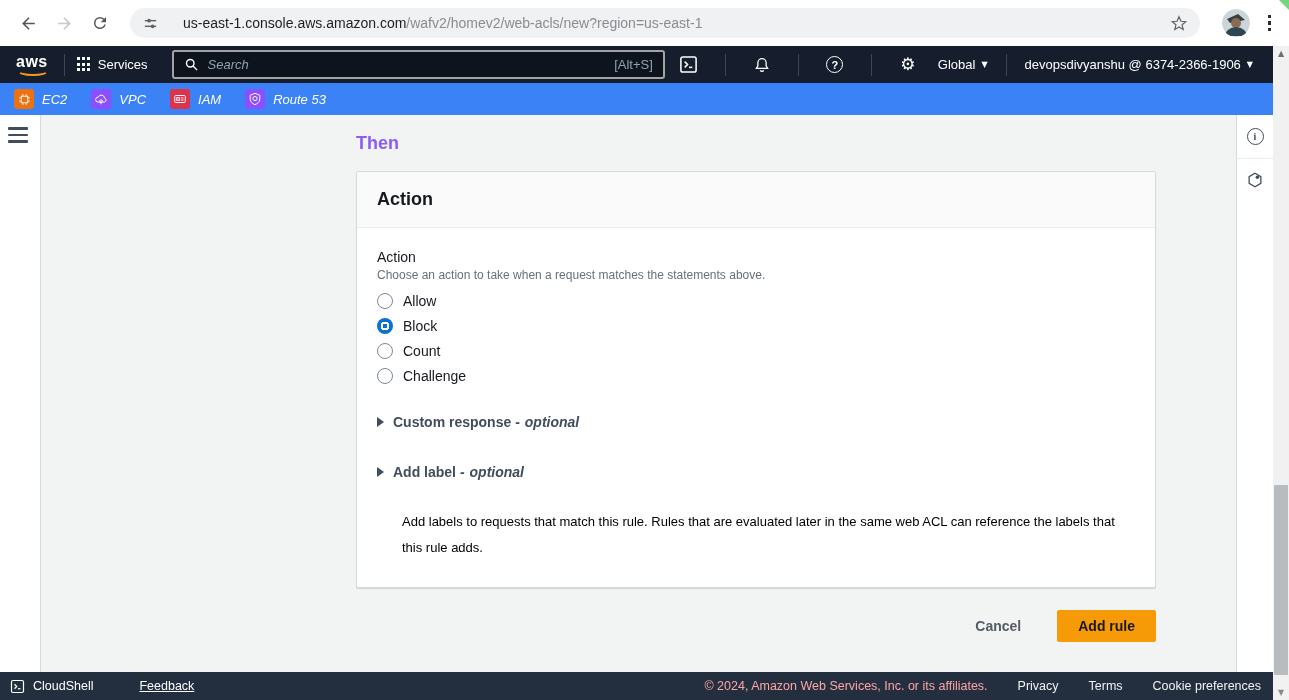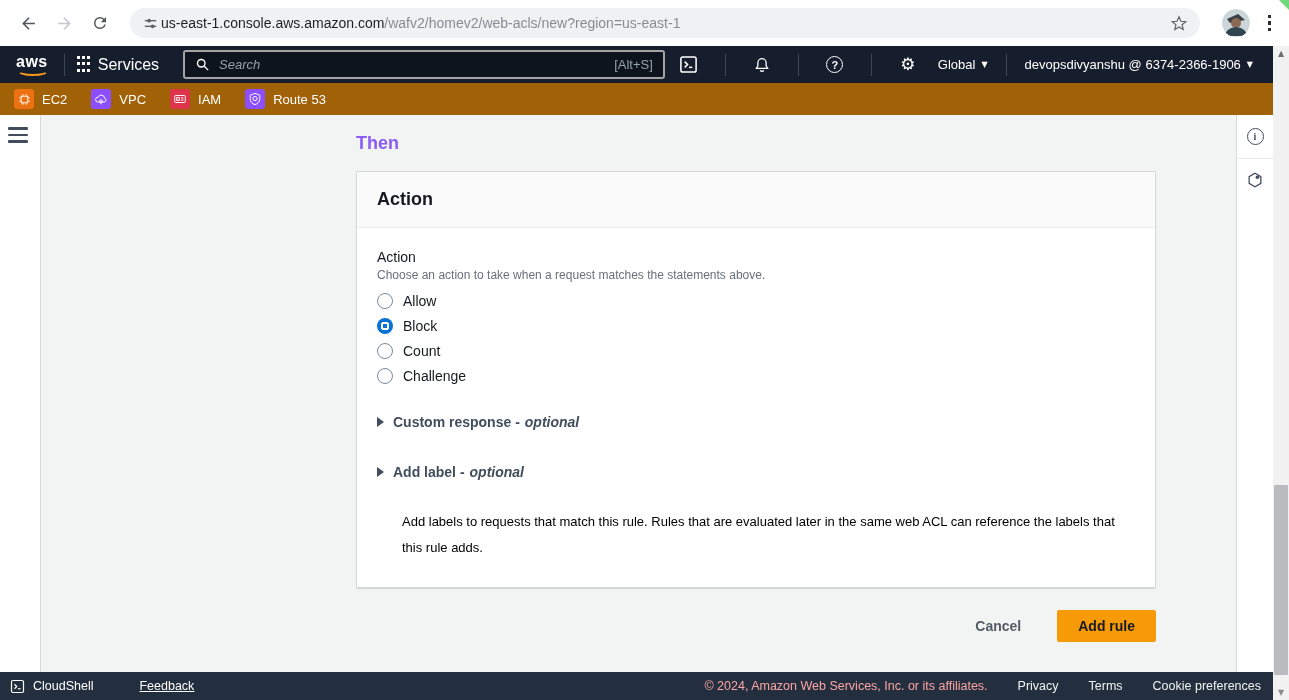--- a/index.html
+++ b/index.html
@@ -4,52 +4,52 @@
 <style>
   * { box-sizing: border-box; margin: 0; padding: 0; }
   html,body { width:1289px; height:700px; font-family:"Liberation Sans", sans-serif; background:#fff; overflow:hidden; }
   .screen { position:relative; width:1289px; height:700px; display:flex; flex-direction:column; }
 
   
   .chrome { height:46px; background:#fff; display:flex; align-items:center; padding:0 10px; flex:0 0 auto; }
   .nav-btn { width:24px; height:24px; display:flex; align-items:center; justify-content:center; margin:0 6px; color:#54575a; }
   .nav-btn.disabled { color:#c4c7cb; }
   .url-pill { flex:1; height:30px; background:#f0f1f2; border-radius:15px; display:flex; align-items:center; padding:0 12px; margin:0 12px; }
-  .url-text { font-size:14px; margin-left:2px; white-space:nowrap; overflow:hidden; }
+  .url-text { font-size:14px; margin-left:24px; white-space:nowrap; overflow:hidden; }
   .url-host { color:#1d1f21; }
   .url-path { color:#888d92; }
   .pill-star { margin-left:auto; color:#5f6368; display:flex; }
   .avatar { width:28px; height:28px; border-radius:50%; overflow:hidden; margin:0 10px; flex:0 0 auto; }
   .kebab { display:flex; flex-direction:column; gap:3px; padding:4px 8px; }
   .kebab i { width:3.5px; height:3.5px; background:#2b2d30; border-radius:0; display:block; }
   .corner-artifact { position:absolute; top:0; right:0; width:0; height:0; border-left:10px solid transparent; border-top:10px solid #6fd87b; z-index:5; }
 
   
   .below { display:flex; flex:1 1 auto; min-height:0;border-radius:17px; }
   .main-col { width:1273px; display:flex; flex-direction:column; min-height:0; }
   .awsnav { height:37px; background:#161e2d; display:flex; align-items:center; padding:0 14px; color:#fff; flex:0 0 auto; }
   .aws-logo { position:relative; font-weight:bold; font-size:16px; letter-spacing:0.5px; padding:0 4px 5px 2px; color:#fff; }
   .aws-logo::after { content:""; position:absolute; left:3px; right:3px; bottom:0px; height:7px; border:2px solid transparent; border-bottom-color:#f7981d; border-radius:50%; }
   .vdiv { width:1px; height:22px; background:#3c4656; margin:0 12px; flex:0 0 auto; }
   .grid-icon { display:grid; grid-template-columns:repeat(3,3px); grid-gap:2px; margin-right:8px; }
   .grid-icon i { width:3px; height:3px; background:#fff; display:block; }
-  .services { display:flex; font-size:16px; }
+  .services { display:flex; font-size:13px; }
   .searchbox { width:535px; height:29px; margin-left:24px; background:#0e141d; border:2px solid #a3a3a3; border-radius:3px; display:flex; align-items:center; padding:0 10px; }
   .searchbox input { flex:1; background:transparent; border:none; outline:none; color:#e8eaec; font-size:13px; font-style:italic; margin-left:9px; font-family:"Liberation Sans", sans-serif; }
   .searchbox input::placeholder { color:#95a0ab; opacity:1; }
   .shortcut { color:#95a0ab; font-size:13px; font-style:normal; }
   .nav-right { display:flex; align-items:center; margin-left:auto; }
   .nav-ico { display:flex; align-items:center; justify-content:center; width:20px; height:20px; margin:0 14px; color:#fff; }
   .help-circle { width:17px; height:17px; border:1.6px solid #fff; border-radius:50%; font-size:11px; font-weight:bold; display:flex; align-items:center; justify-content:center; }
   .gear-glyph { font-family:"DejaVu Sans", sans-serif; font-size:17px; line-height:1; }
   .region, .account { display:flex; align-items:center; font-size:13px; margin:0 6px; white-space:nowrap; }
   .caret { font-size:8px; margin-left:6px; font-family:"DejaVu Sans", sans-serif; }
 
   
-  .favbar { height:32px; background:#a16207; display:flex; align-items:center; padding:0 14px; flex:0 0 auto; }
+  .favbar { height:32px; background:#3b82f6; display:flex; align-items:center; padding:0 14px; flex:0 0 auto;font-style:italic; }
   .fav-item { display:flex; align-items:center; margin-right:24px; }
   .fav-icon { width:20px; height:20px; border-radius:3px; display:flex; align-items:center; justify-content:center; flex:0 0 auto; }
   .fav-label { color:#fff; font-size:13px; margin-left:8px; }
 
   
   .bodyrow { flex:1 1 auto; display:flex; min-height:0; }
   .leftrail { width:41px; background:#fff; border-right:1px solid #d5dbdb; padding-top:12px; flex:0 0 auto; }
   .hamburger { width:20px; height:16px; margin-left:8px; display:flex; flex-direction:column; justify-content:space-between; cursor:pointer; }
   .hamburger i { height:2.6px; background:#414d5c; border-radius:1px; display:block; }
   .content { flex:1 1 auto; background:#f2f3f3; position:relative; overflow:hidden; }

